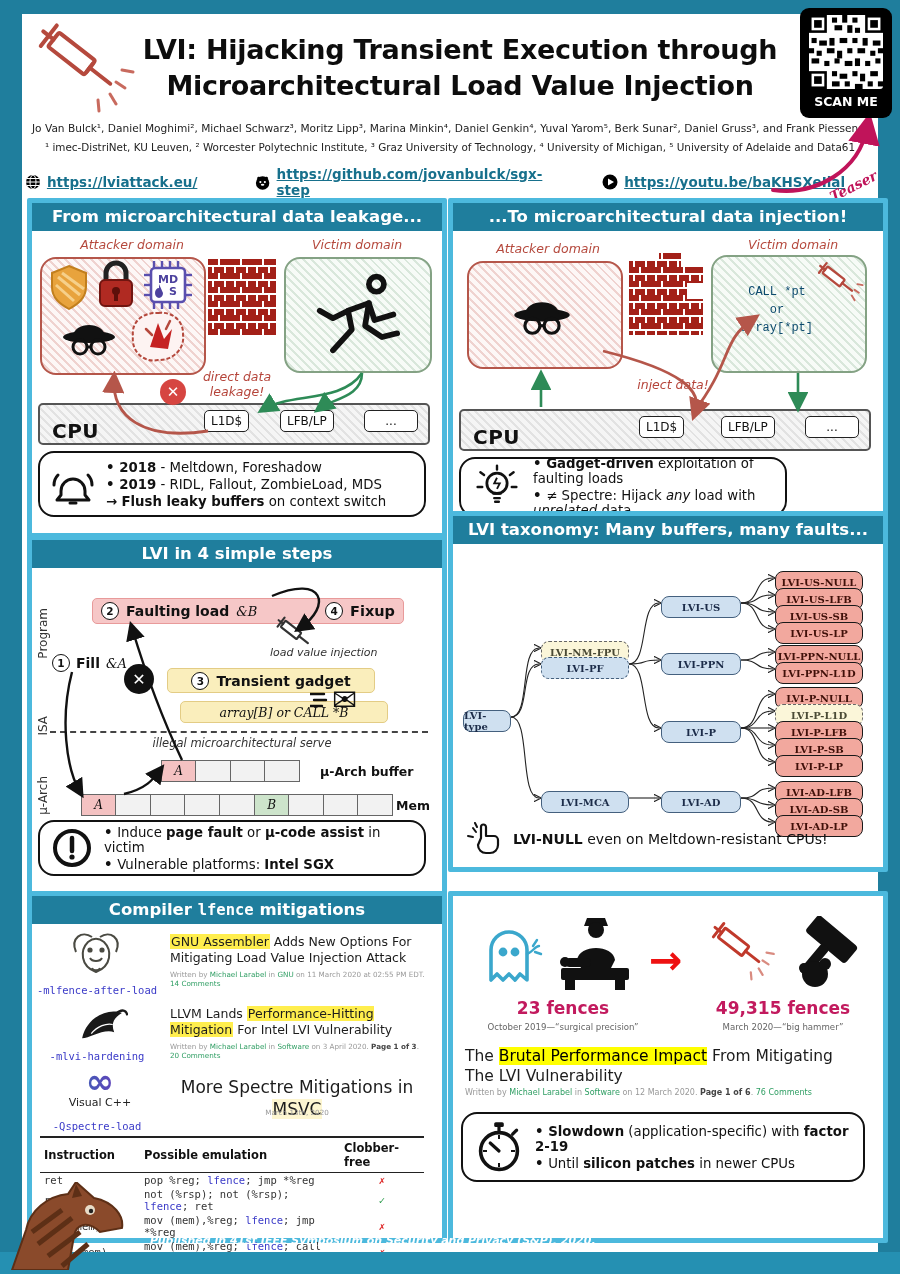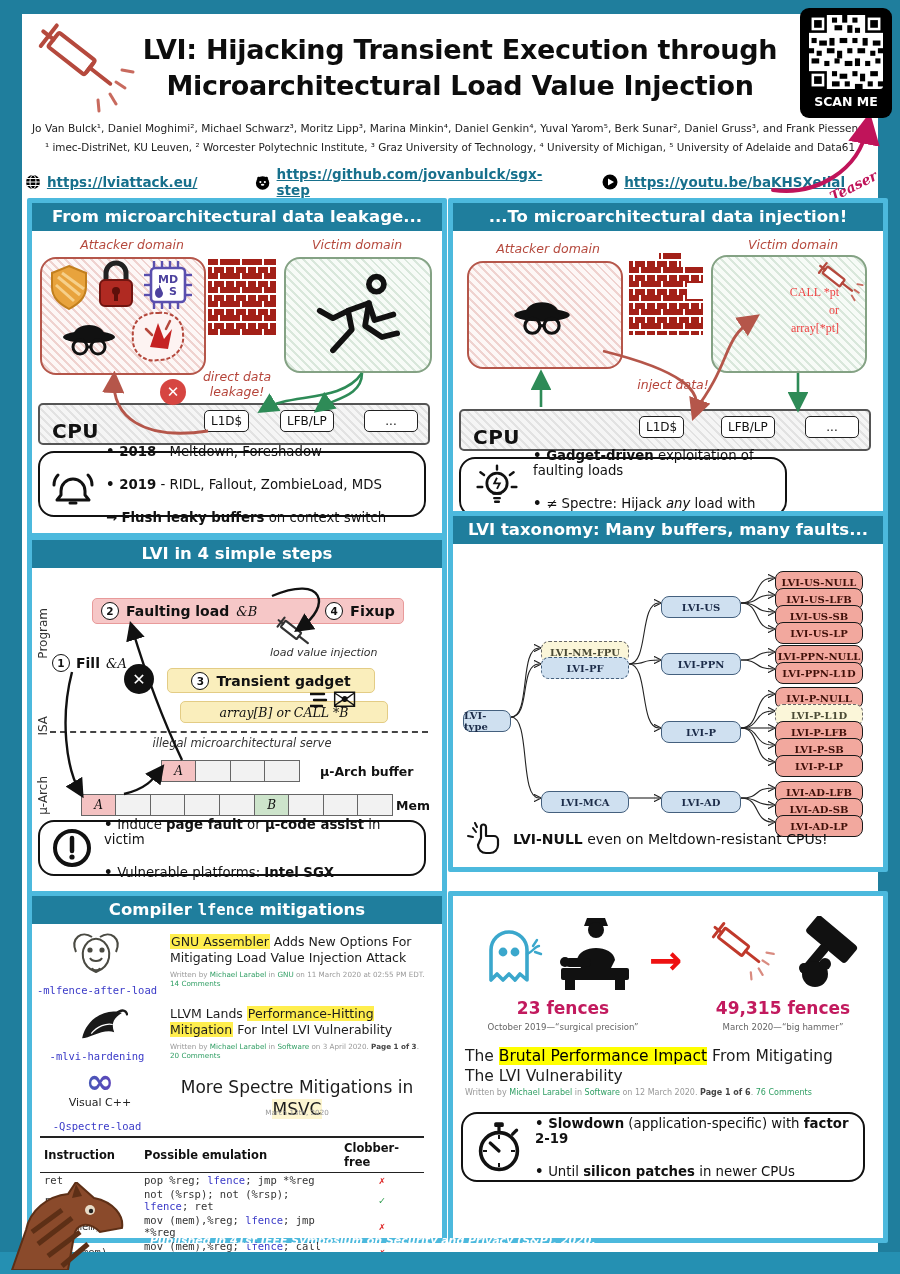--- a/index.html
+++ b/index.html
@@ -33,21 +33,21 @@
      background:repeating-linear-gradient(45deg,rgba(110,160,120,.22) 0 2px,rgba(255,255,255,0) 2px 6px),#f7fbf7;}
   .cpu{position:absolute;border:2px solid #555;border-radius:5px;
      background:repeating-linear-gradient(45deg,#e2e2e2 0 2px,rgba(255,255,255,0) 2px 6px),#f5f5f5;
      display:flex;align-items:flex-end;}
   .cpu .cpulabel{font-weight:bold;font-size:20px;margin-left:12px;letter-spacing:.5px;}
   .chip{position:absolute;background:#fff;border:1.6px solid #222;border-radius:5px;
         font-size:12px;text-align:center;padding:3px 6px;font-family:"DejaVu Sans",sans-serif;}
   .redital{position:absolute;font-style:italic;font-size:12.5px;color:#b5443a;text-align:center;font-weight:500;}
   .callout{position:absolute;border:2px solid #111;border-radius:16px;background:#fff;
            display:flex;align-items:center;gap:12px;padding:4px 12px;box-sizing:border-box;}
-  .bullets{display:flex;flex-direction:column;justify-content:center;gap:18px;font-size:13.3px;color:#111;}
+  .bullets{display:flex;flex-direction:column;justify-content:center;gap:2px;font-size:13.3px;color:#111;}
   .bullets .b::before{content:"• ";font-weight:bold;}
   .bullets .arrowline::before{content:"";}
   
   .axis{position:absolute;writing-mode:vertical-rl;transform:rotate(180deg);font-size:12px;color:#333;}
   .stepnum{display:inline-flex;width:16px;height:16px;border:1.6px solid #111;border-radius:50%;
            align-items:center;justify-content:center;font-size:10.5px;font-weight:bold;background:#fff;flex:none;}
   .bar{position:absolute;display:flex;align-items:center;gap:7px;padding:0 8px;border-radius:5px;box-sizing:border-box;}
   .bar-pink{background:#f6c7c7;border:1.5px solid #e89a9a;}
   .bar-yellow{background:#faeebc;border:1.5px solid #e3cc85;}
   .servar{font-family:"DejaVu Serif",serif;font-style:italic;font-size:13px;}
@@ -360,21 +360,21 @@
               <rect x="12" y="0" width="10" height="6" fill="#a32018"></rect>
           <rect x="-6" y="8" width="10" height="6" fill="#a32018"></rect>
               <rect x="6" y="8" width="10" height="6" fill="#a32018"></rect>
               <rect x="18" y="8" width="10" height="6" fill="#a32018"></rect>
         </pattern>
           </defs>
         <polygon points="0,8 30,8 30,0 52,0 52,14 74,14 74,30 58,30 58,46 74,46 74,82 0,82" fill="url(#bricks2)"></polygon>
       </svg>
 
       <div class="hatchbox hatch-green" style="left:258px;top:24px;width:152px;height:114px"></div>
-      <div class="abs" style="left:262px;top:52px;width:124px;text-align:right;font-family:Liberation Serif, serif;font-size:12px;color:#ef4444;line-height:1.5">
+      <div class="abs" style="left:262px;top:52px;width:124px;text-align:center;font-family:Liberation Mono, monospace;font-size:12px;color:#0c4a6e;line-height:1.5">
         <div>CALL *pt</div>
         <div>or</div>
         <div>array[*pt]</div>
       </div>
       <svg class="abs" style="left:360px;top:26px" width="52" height="52" viewBox="0 0 110 95">
         <g stroke="#b5493d" stroke-width="5" fill="#fff" stroke-linecap="round" transform="rotate(38 55 45)">
           <rect x="16" y="34" width="46" height="18" rx="2"></rect>
           <line x1="10" y1="30" x2="10" y2="56"></line>
             <line x1="3" y1="43" x2="16" y2="43"></line>
           <line x1="62" y1="43" x2="88" y2="43"></line>

